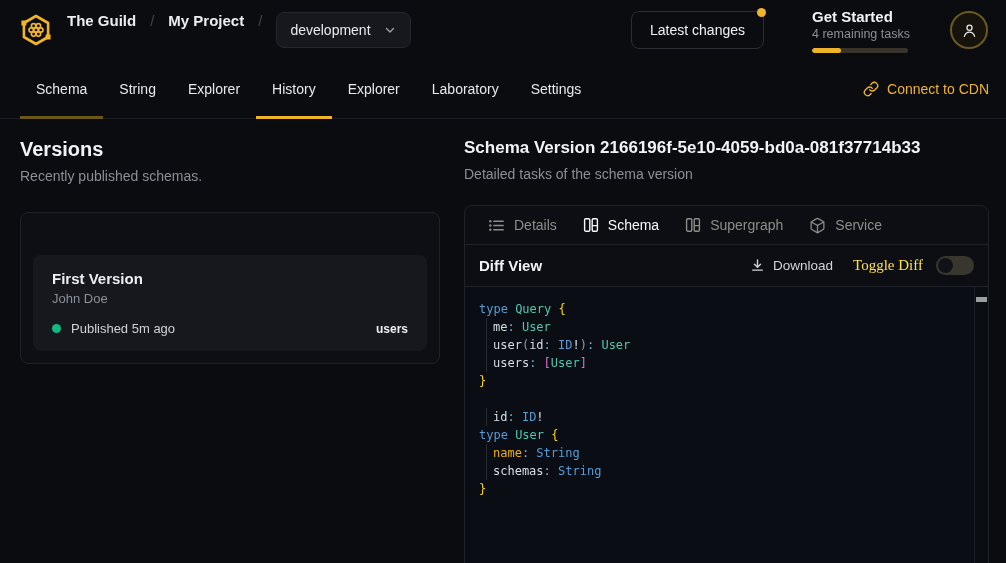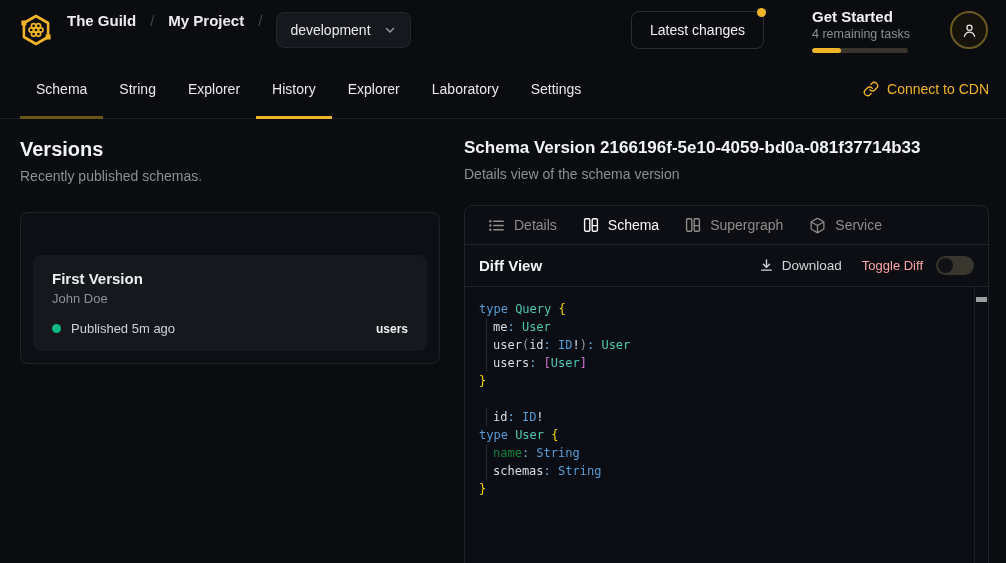--- a/index.html
+++ b/index.html
@@ -74,21 +74,21 @@
     font-weight:500;color:#8f8d88;cursor:pointer;}
   .ptab.active{color:#fafafa;}
   .ptab .icon{display:flex;}
   .diff-header{height:41px;border-bottom:1px solid #1f2229;display:flex;align-items:center;
     padding:0 14px;}
   .diff-title{font-size:15px;font-weight:700;color:#f2f3f5;text-align:right;}
   .diff-actions{margin-left:auto;display:flex;align-items:center;gap:20px;}
   .dl-btn{display:flex;align-items:center;gap:8px;background:none;border:none;color:#d2d4d9;
     font-size:13.5px;cursor:pointer;font-family:inherit;padding:0;}
   .toggle-group{display:flex;align-items:center;gap:13px;}
-  .toggle-label{font-size:13px;color:#fca5a5;}
+  .toggle-label{font-size:15px;color:#fde047;font-family:Liberation Serif, serif;}
   .switch{width:38px;height:19px;border-radius:10px;background:#39362e;border:none;position:relative;
     cursor:pointer;padding:0;}
   .switch .knob{position:absolute;left:2px;top:2px;width:15px;height:15px;border-radius:50%;
     background:#101218;}
   
   .code-wrap{position:relative;height:277px;background:#0a0d13;padding:13px 16px 0 14px;
     box-sizing:border-box;font-family:"DejaVu Sans Mono", monospace;font-size:12px;
     line-height:18px;}
   .code-line{height:18px;white-space:pre;}
   .ind{display:inline-block;width:14px;height:18px;vertical-align:top;
@@ -189,21 +189,21 @@
             <span class="pub-dot"></span>
             <span class="vi-status">Published 5m ago</span>
             <span class="vi-service">users</span>
           </div>
         </div>
       </div>
     </section>
 
     <section class="detail-col">
       <h2 class="col-title small">Schema Version 2166196f-5e10-4059-bd0a-081f37714b33</h2>
-      <p class="muted">Details view of the schema version</p>
+      <p class="muted">Detailed tasks of the schema version</p>
 
       <div class="panel">
         <div class="panel-tabs" id="panel-tabs">
             <div class="ptab">
               <span class="icon">
                 <svg width="17" height="17" viewBox="0 0 16 16" fill="none">
                   <circle cx="2.2" cy="4" r="1.1" fill="currentColor"></circle>
                   <circle cx="2.2" cy="8" r="1.1" fill="currentColor"></circle>
                   <circle cx="2.2" cy="12" r="1.1" fill="currentColor"></circle>
                   <path d="M5.6 4h8.6M5.6 8h8.6M5.6 12h8.6" stroke="currentColor" stroke-width="1.6" stroke-linecap="round"></path>
@@ -268,21 +268,21 @@
         <div class="code-wrap">
           <div id="code">
               <div class="code-line"><span style="color: rgb(86, 156, 214);">type </span><span style="color: rgb(78, 201, 176);">Query </span><span style="color: rgb(255, 215, 0);">{</span></div>
               <div class="code-line"><span class="ind"></span><span style="color: rgb(216, 221, 230);">me</span><span style="color: rgb(111, 176, 224);">: </span><span style="color: rgb(78, 201, 176);">User</span></div>
               <div class="code-line"><span class="ind"></span><span style="color: rgb(216, 221, 230);">user</span><span style="color: rgb(144, 152, 163);">(</span><span style="color: rgb(216, 221, 230);">id</span><span style="color: rgb(111, 176, 224);">: </span><span style="color: rgb(86, 156, 214);">ID</span><span style="color: rgb(220, 224, 232);">!</span><span style="color: rgb(144, 152, 163);">)</span><span style="color: rgb(111, 176, 224);">: </span><span style="color: rgb(78, 201, 176);">User</span></div>
               <div class="code-line"><span class="ind"></span><span style="color: rgb(216, 221, 230);">users</span><span style="color: rgb(111, 176, 224);">: </span><span style="color: rgb(218, 112, 214);">[</span><span style="color: rgb(78, 201, 176);">User</span><span style="color: rgb(218, 112, 214);">]</span></div>
               <div class="code-line"><span style="color: rgb(255, 215, 0);">}</span></div>
               <div class="code-line">&nbsp;</div>
               <div class="code-line"><span class="ind"></span><span style="color: rgb(216, 221, 230);">id</span><span style="color: rgb(111, 176, 224);">: </span><span style="color: rgb(86, 156, 214);">ID</span><span style="color: rgb(220, 224, 232);">!</span></div>
               <div class="code-line"><span style="color: rgb(86, 156, 214);">type </span><span style="color: rgb(78, 201, 176);">User </span><span style="color: rgb(255, 215, 0);">{</span></div>
-              <div class="code-line"><span class="ind"></span><span style="color: #15803d;">name</span><span style="color: rgb(111, 176, 224);">: </span><span style="color: rgb(86, 156, 214);">String</span></div>
+              <div class="code-line"><span class="ind"></span><span style="color: #eab308;">name</span><span style="color: rgb(111, 176, 224);">: </span><span style="color: rgb(86, 156, 214);">String</span></div>
               <div class="code-line"><span class="ind"></span><span style="color: rgb(216, 221, 230);">schemas</span><span style="color: rgb(111, 176, 224);">: </span><span style="color: rgb(86, 156, 214);">String</span></div>
               <div class="code-line"><span style="color: rgb(255, 215, 0);">}</span></div>
             </div>
           <div class="code-scrollbar">
             <div class="code-thumb"></div>
           </div>
         </div>
       </div>
     </section>
 

